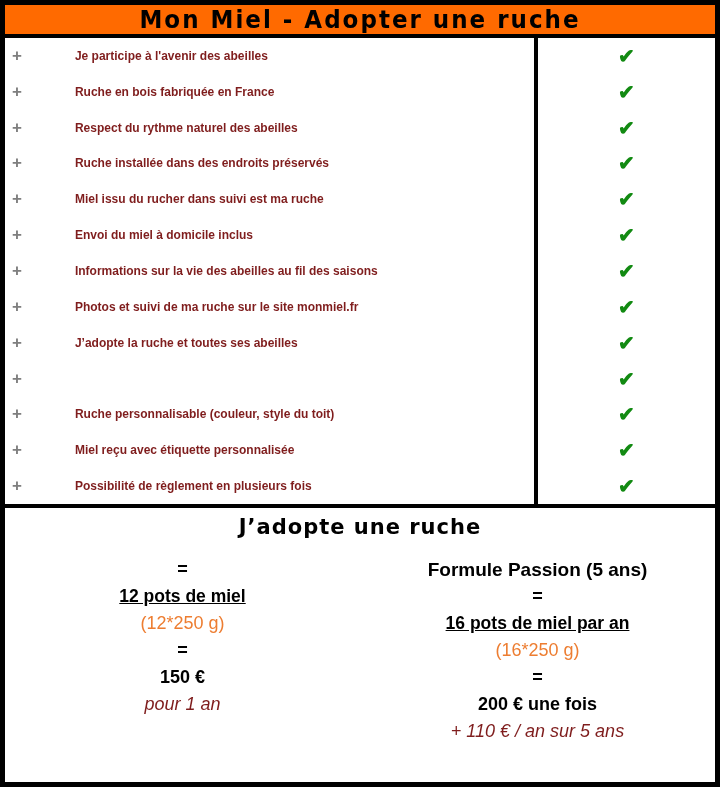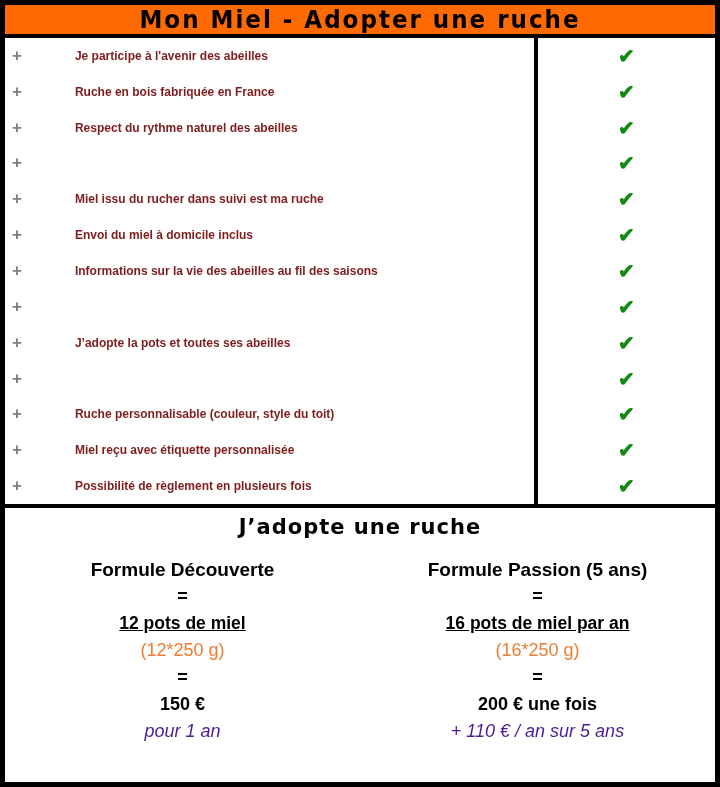--- a/index.html
+++ b/index.html
@@ -76,21 +76,21 @@
     margin-top:14px;
     display:flex;
   }
   .plan { flex:1 1 50%; }
   .plan div { line-height:27px; }
   .plan-name { font-weight:bold; font-size:19px; line-height:28px; color:#000; }
   .equals { font-weight:bold; font-size:18px; color:#000; }
   .quantity { font-weight:bold; font-size:17.5px; color:#000;text-decoration:underline; }
   .detail { font-size:18px; color:#ED7D31; }
   .price { font-weight:bold; font-size:18px; color:#000; }
-  .duration { font-style:italic; font-size:18px; color:#4c1d95; }
+  .duration { font-style:italic; font-size:18px; color:#7f1d1d; }
 </style>
 </head>
 <body>
 
 <div class="sheet">
 
   <div class="header">
     <span class="title">Mon Miel - Adopter une ruche</span>
   </div>
 
@@ -122,20 +122,21 @@
         <span class="feature-label">Respect du rythme naturel des abeilles</span>
       </div>
       <div class="cell-check">
         <span class="check">✔</span>
       </div>
     </div>
 
     <div class="feature-row">
       <div class="cell-label">
         <span class="plus">+</span>
+        <span class="feature-label">Ruche installée dans des endroits préservés</span>
       </div>
       <div class="cell-check">
         <span class="check">✔</span>
       </div>
     </div>
 
     <div class="feature-row">
       <div class="cell-label">
         <span class="plus">+</span>
         <span class="feature-label">Miel issu du rucher dans suivi est ma ruche</span>
@@ -161,30 +162,31 @@
         <span class="feature-label">Informations sur la vie des abeilles au fil des saisons</span>
       </div>
       <div class="cell-check">
         <span class="check">✔</span>
       </div>
     </div>
 
     <div class="feature-row">
       <div class="cell-label">
         <span class="plus">+</span>
-      </div>
-      <div class="cell-check">
-        <span class="check">✔</span>
-      </div>
-    </div>
-
-    <div class="feature-row">
-      <div class="cell-label">
-        <span class="plus">+</span>
-        <span class="feature-label">J’adopte la pots et toutes ses abeilles</span>
+        <span class="feature-label">Photos et suivi de ma ruche sur le site monmiel.fr</span>
+      </div>
+      <div class="cell-check">
+        <span class="check">✔</span>
+      </div>
+    </div>
+
+    <div class="feature-row">
+      <div class="cell-label">
+        <span class="plus">+</span>
+        <span class="feature-label">J’adopte la ruche et toutes ses abeilles</span>
       </div>
       <div class="cell-check">
         <span class="check">✔</span>
       </div>
     </div>
 
     <div class="feature-row">
       <div class="cell-label">
         <span class="plus">+</span>
       </div>
@@ -223,21 +225,20 @@
       </div>
     </div>
 
   </div>
 
   <div class="offer">
     <div class="offer-title">J’adopte une ruche</div>
     <div class="plans">
 
       <div class="plan">
-        <div class="plan-name">Formule Découverte</div>
         <div class="equals">=</div>
         <div class="quantity">12 pots de miel</div>
         <div class="detail">(12*250 g)</div>
         <div class="equals">=</div>
         <div class="price">150 €</div>
         <div class="duration">pour 1 an</div>
       </div>
 
       <div class="plan">
         <div class="plan-name">Formule Passion (5 ans)</div>

